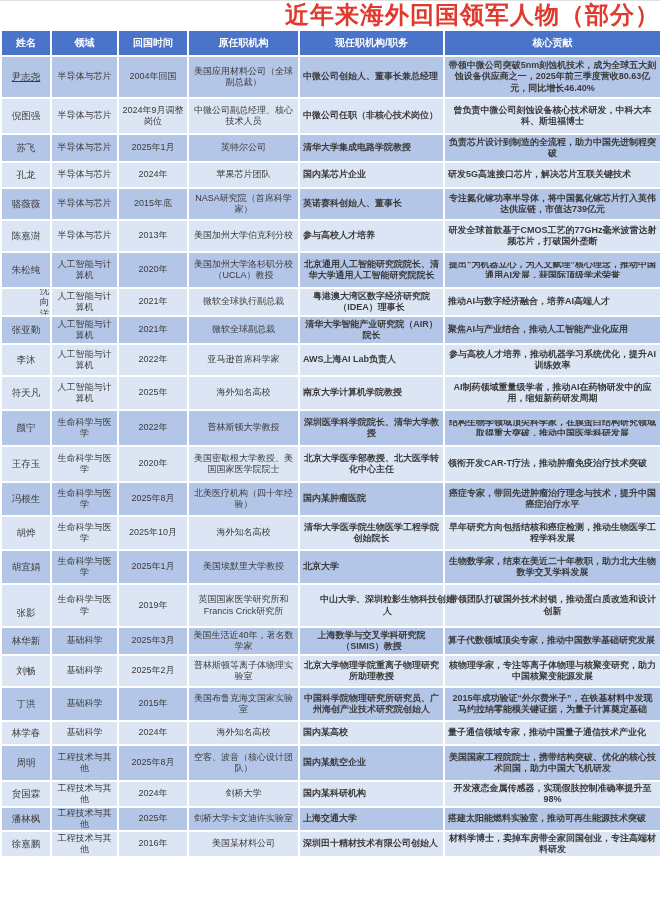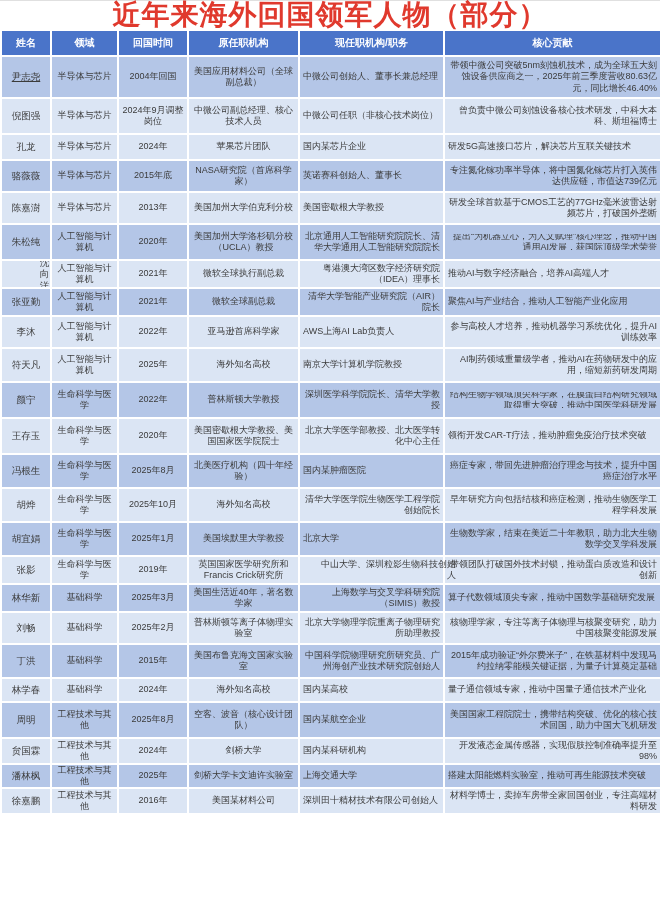--- a/index.html
+++ b/index.html
@@ -3,22 +3,22 @@
 <meta charset="utf-8">
 <style>
   html,body{margin:0;padding:0;}
   body{
     width:660px;height:910px;overflow:hidden;background:#ffffff;
     font-family:"Liberation Sans","DejaVu Sans",sans-serif;
     -webkit-font-smoothing:antialiased;
   }
   .page{width:660px;height:910px;border-top:1px solid #e0e0e0;box-sizing:border-box;}
   .title{
-    height:28px;line-height:27px;text-align:center;
-    font-size:28px;font-weight:bold;color:var(--title-color,#e03a2e);
+    height:28px;line-height:27px;text-align:right;
+    font-size:24px;font-weight:bold;color:var(--title-color,#e03a2e);
     letter-spacing:1px;
   }
   table{
     border-collapse:collapse;width:660px;table-layout:fixed;
   }
   col.c0{width:50px;} col.c1{width:67px;} col.c2{width:70px;}
   col.c3{width:111px;} col.c4{width:145px;} col.c5{width:217px;}
   th{
     background:var(--header-bg,#4a74c9);color:var(--header-text,#ffffff);
     font-size:10px;font-weight:bold;height:24px;
@@ -28,21 +28,21 @@
     border:2px solid #ffffff;padding:0;vertical-align:middle;
     color:var(--text-color,#3b3b3b);font-size:9px;
   }
   tr.odd td{background:var(--row-odd,#b4c6e7);}
   tr.even td{background:var(--row-even,#dbe5f4);}
   .cw{
     display:flex;align-items:center;overflow:hidden;
     padding:0 3px;line-height:11.5px;box-sizing:border-box;width:100%;
   }
   .col0,.col1,.col2,.col3{justify-content:center;text-align:center;}
-  .col4,.col5{justify-content:flex-start;text-align:right;}
+  .col4,.col5{justify-content:flex-start;text-align:center;font-weight:bold;}
   .col0{font-size:9.5px;}
 </style>
 </head>
 <body>
 
 <div class="page">
   <div class="title">近年来海外回国领军人物（部分）</div>
   <table>
     <colgroup>
       <col class="c0">
@@ -96,20 +96,40 @@
           <td>
             <div class="cw col3" style="height: 34px;">中微公司副总经理、核心技术人员</div>
           </td>
           <td>
             <div class="cw col4" style="height: 34px;">中微公司任职（非核心技术岗位）</div>
           </td>
           <td>
             <div class="cw col5" style="height: 34px;">曾负责中微公司刻蚀设备核心技术研发，中科大本科、斯坦福博士</div>
           </td>
         </tr>
+        <tr class="odd">
+          <td>
+            <div class="cw col0" style="height: 26px;">苏飞</div>
+          </td>
+          <td>
+            <div class="cw col1" style="height: 26px;">半导体与芯片</div>
+          </td>
+          <td>
+            <div class="cw col2" style="height: 26px;">2025年1月</div>
+          </td>
+          <td>
+            <div class="cw col3" style="height: 26px;">英特尔公司</div>
+          </td>
+          <td>
+            <div class="cw col4" style="height: 26px;">清华大学集成电路学院教授</div>
+          </td>
+          <td>
+            <div class="cw col5" style="height: 26px;">负责芯片设计到制造的全流程，助力中国先进制程突破</div>
+          </td>
+        </tr>
         <tr class="even">
           <td>
             <div class="cw col0" style="height: 24px;">孔龙</div>
           </td>
           <td>
             <div class="cw col1" style="height: 24px;">半导体与芯片</div>
           </td>
           <td>
             <div class="cw col2" style="height: 24px;">2024年</div>
           </td>
@@ -150,21 +170,21 @@
           <td>
             <div class="cw col1" style="height: 30px;">半导体与芯片</div>
           </td>
           <td>
             <div class="cw col2" style="height: 30px;">2013年</div>
           </td>
           <td>
             <div class="cw col3" style="height: 30px;">美国加州大学伯克利分校</div>
           </td>
           <td>
-            <div class="cw col4" style="height: 30px;">美国密歇根大学教授</div>
+            <div class="cw col4" style="height: 30px;">参与高校人才培养</div>
           </td>
           <td>
             <div class="cw col5" style="height: 30px;">研发全球首款基于CMOS工艺的77GHz毫米波雷达射频芯片，打破国外垄断</div>
           </td>
         </tr>
         <tr class="odd">
           <td>
             <div class="cw col0" style="height: 24px; border-radius: 10px;">朱松纯</div>
           </td>
           <td>
@@ -358,21 +378,21 @@
           </td>
           <td>
             <div class="cw col4" style="height: 32px;">北京大学</div>
           </td>
           <td>
             <div class="cw col5" style="height: 32px;">生物数学家，结束在美近二十年教职，助力北大生物数学交叉学科发展</div>
           </td>
         </tr>
         <tr class="even">
           <td>
-            <div class="cw col0" style="height: 26px;">张影</div>
+            <div class="cw col0" style="height: 26px; margin-top: 15px;">张影</div>
           </td>
           <td>
             <div class="cw col1" style="height: 26px;">生命科学与医学</div>
           </td>
           <td>
             <div class="cw col2" style="height: 26px;">2019年</div>
           </td>
           <td>
             <div class="cw col3" style="height: 26px;">英国国家医学研究所和Francis Crick研究所</div>
           </td>

